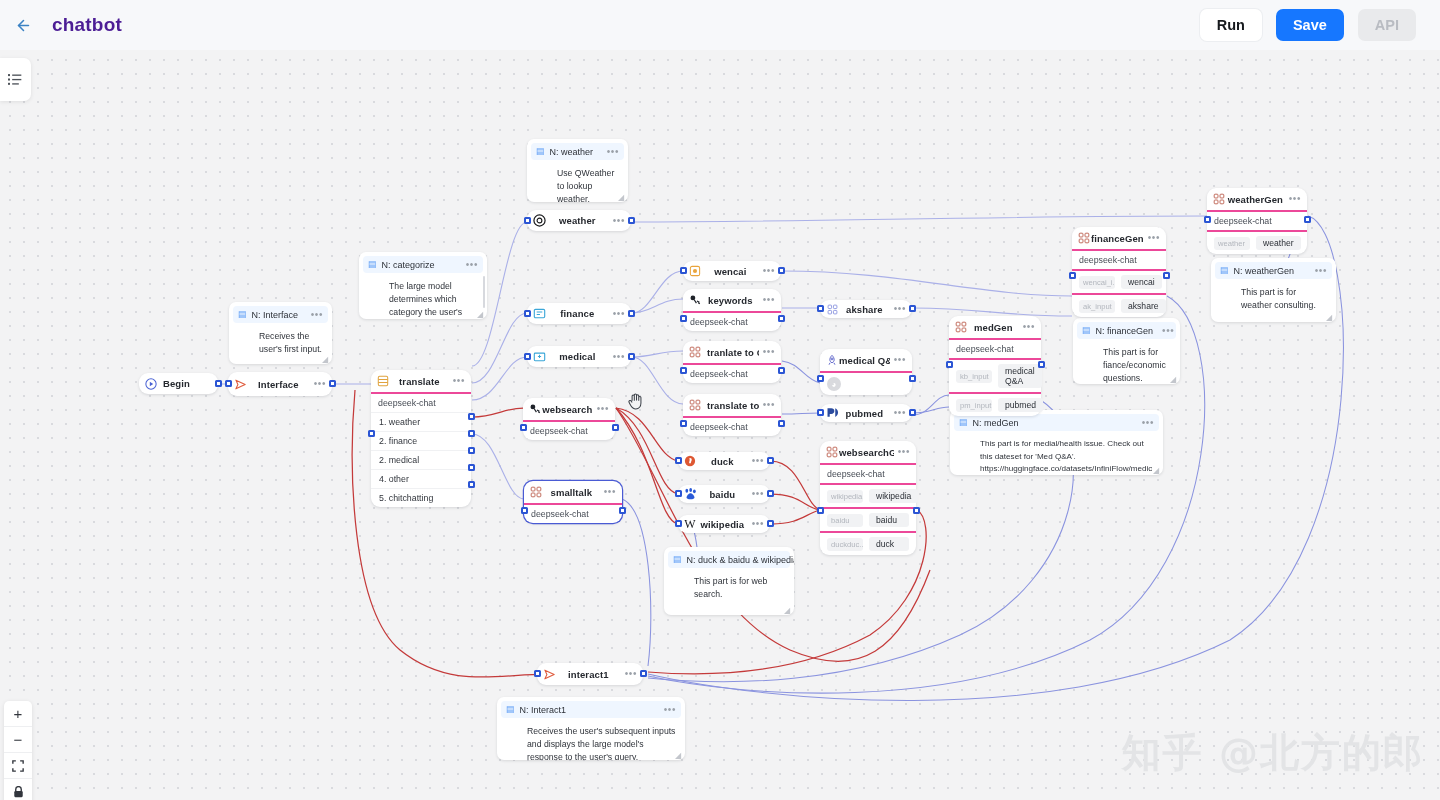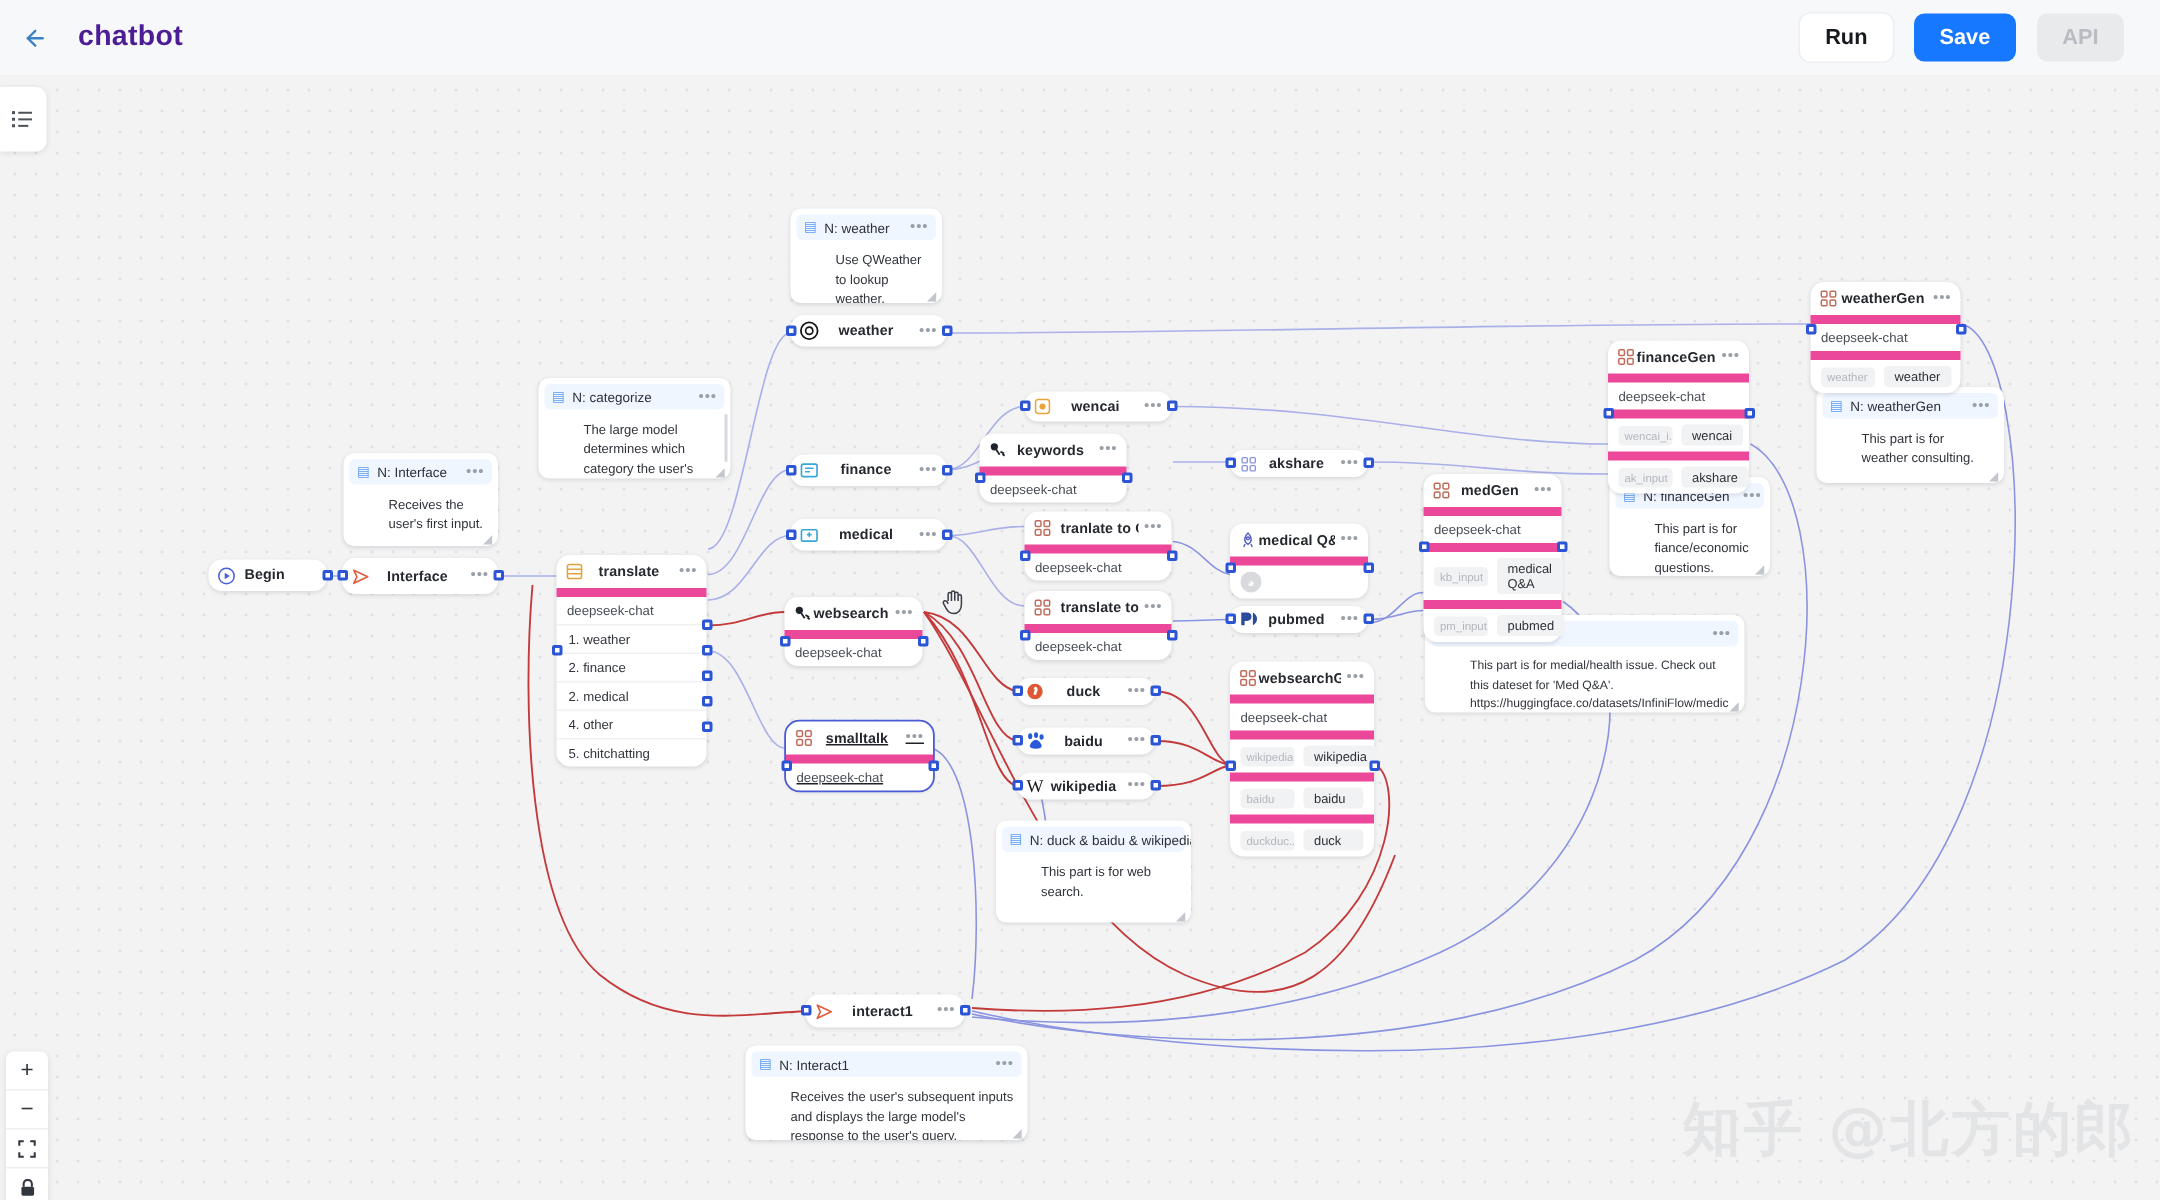--- a/index.html
+++ b/index.html
@@ -74,41 +74,41 @@
 
   
   .node {
     position: absolute;
     background: #fff;
     border-radius: 9px;
     box-shadow: 0 1px 3px rgba(15,22,36,.13);
     font-size: 9.5px;
     z-index: 10;
   }
-  .node.sel { box-shadow: 0 0 0 1.2px #4a5bd4, 0 1px 3px rgba(15,22,36,.13); text-decoration: underline; }
+  .node.sel { box-shadow: 0 0 0 1.2px #4a5bd4, 0 1px 3px rgba(15,22,36,.13); }
   .node-head {
     display: flex; align-items: center; height: 22px; padding: 0 6px 0 5px;
     position: relative;
   }
   .node-ico {
     width: 14px; height: 14px; flex: 0 0 14px;
     display: flex; align-items: center; justify-content: center;
     font-size: 10px;
   }
   .node-title {
     flex: 1; text-align: center; font-size: 9.5px; font-weight: bold;
     color: #25282e; letter-spacing: .1px; white-space: nowrap; overflow: hidden;
   }
   .node-title.left { text-align: left; margin-left: 5px; }
   .dots {
     color: #9aa0a8; font-size: 10px; letter-spacing: .6px; line-height: 6px;
     padding-left: 4px; cursor: pointer;
   }
   .node-row {
-    border-top: 6px solid #ec4899;
+    border-top: 2px solid #ec4899;
     padding: 4px 7px; font-size: 8.8px; color: #3f444c;
     display: flex; align-items: center; gap: 6px;
   }
   .node-row.model { color: #474c55; }
   .kv-key {
     background: #f1f2f4; border-radius: 3px; padding: 2px 4px;
     color: #b2b6bd; font-size: 7.6px; min-width: 36px; max-width: 36px;
     overflow: hidden; white-space: nowrap;
   }
   .kv-val {
@@ -512,21 +512,21 @@
             <circle cx="7" cy="7" r="2.4" fill="#e9a43c"></circle>
           </svg>
       </span>
       <span class="node-title">wencai</span>
       <span class="dots">•••</span>
     </div>
     <div class="port l sq" style="top:6px;"></div>
     <div class="port r sq" style="top:6px;"></div>
   </div>
 
-  <div class="node" style="left:653px;top:239px;width:98px;">
+  <div class="node" style="left:683px;top:239px;width:98px;">
     <div class="node-head">
       <span class="node-ico">
         <svg width="13" height="13" viewBox="0 0 14 14">
             <circle cx="4.2" cy="4.2" r="2.6" fill="#1f232a"></circle>
             <path d="M5.6 6.2L8 9.8M8.6 7.6l2.6 1.4M10 9.4l1.6 1.2" stroke="#1f232a" stroke-width="1.3" fill="none"></path>
           </svg>
       </span>
       <span class="node-title">keywords</span>
       <span class="dots">•••</span>
     </div>

